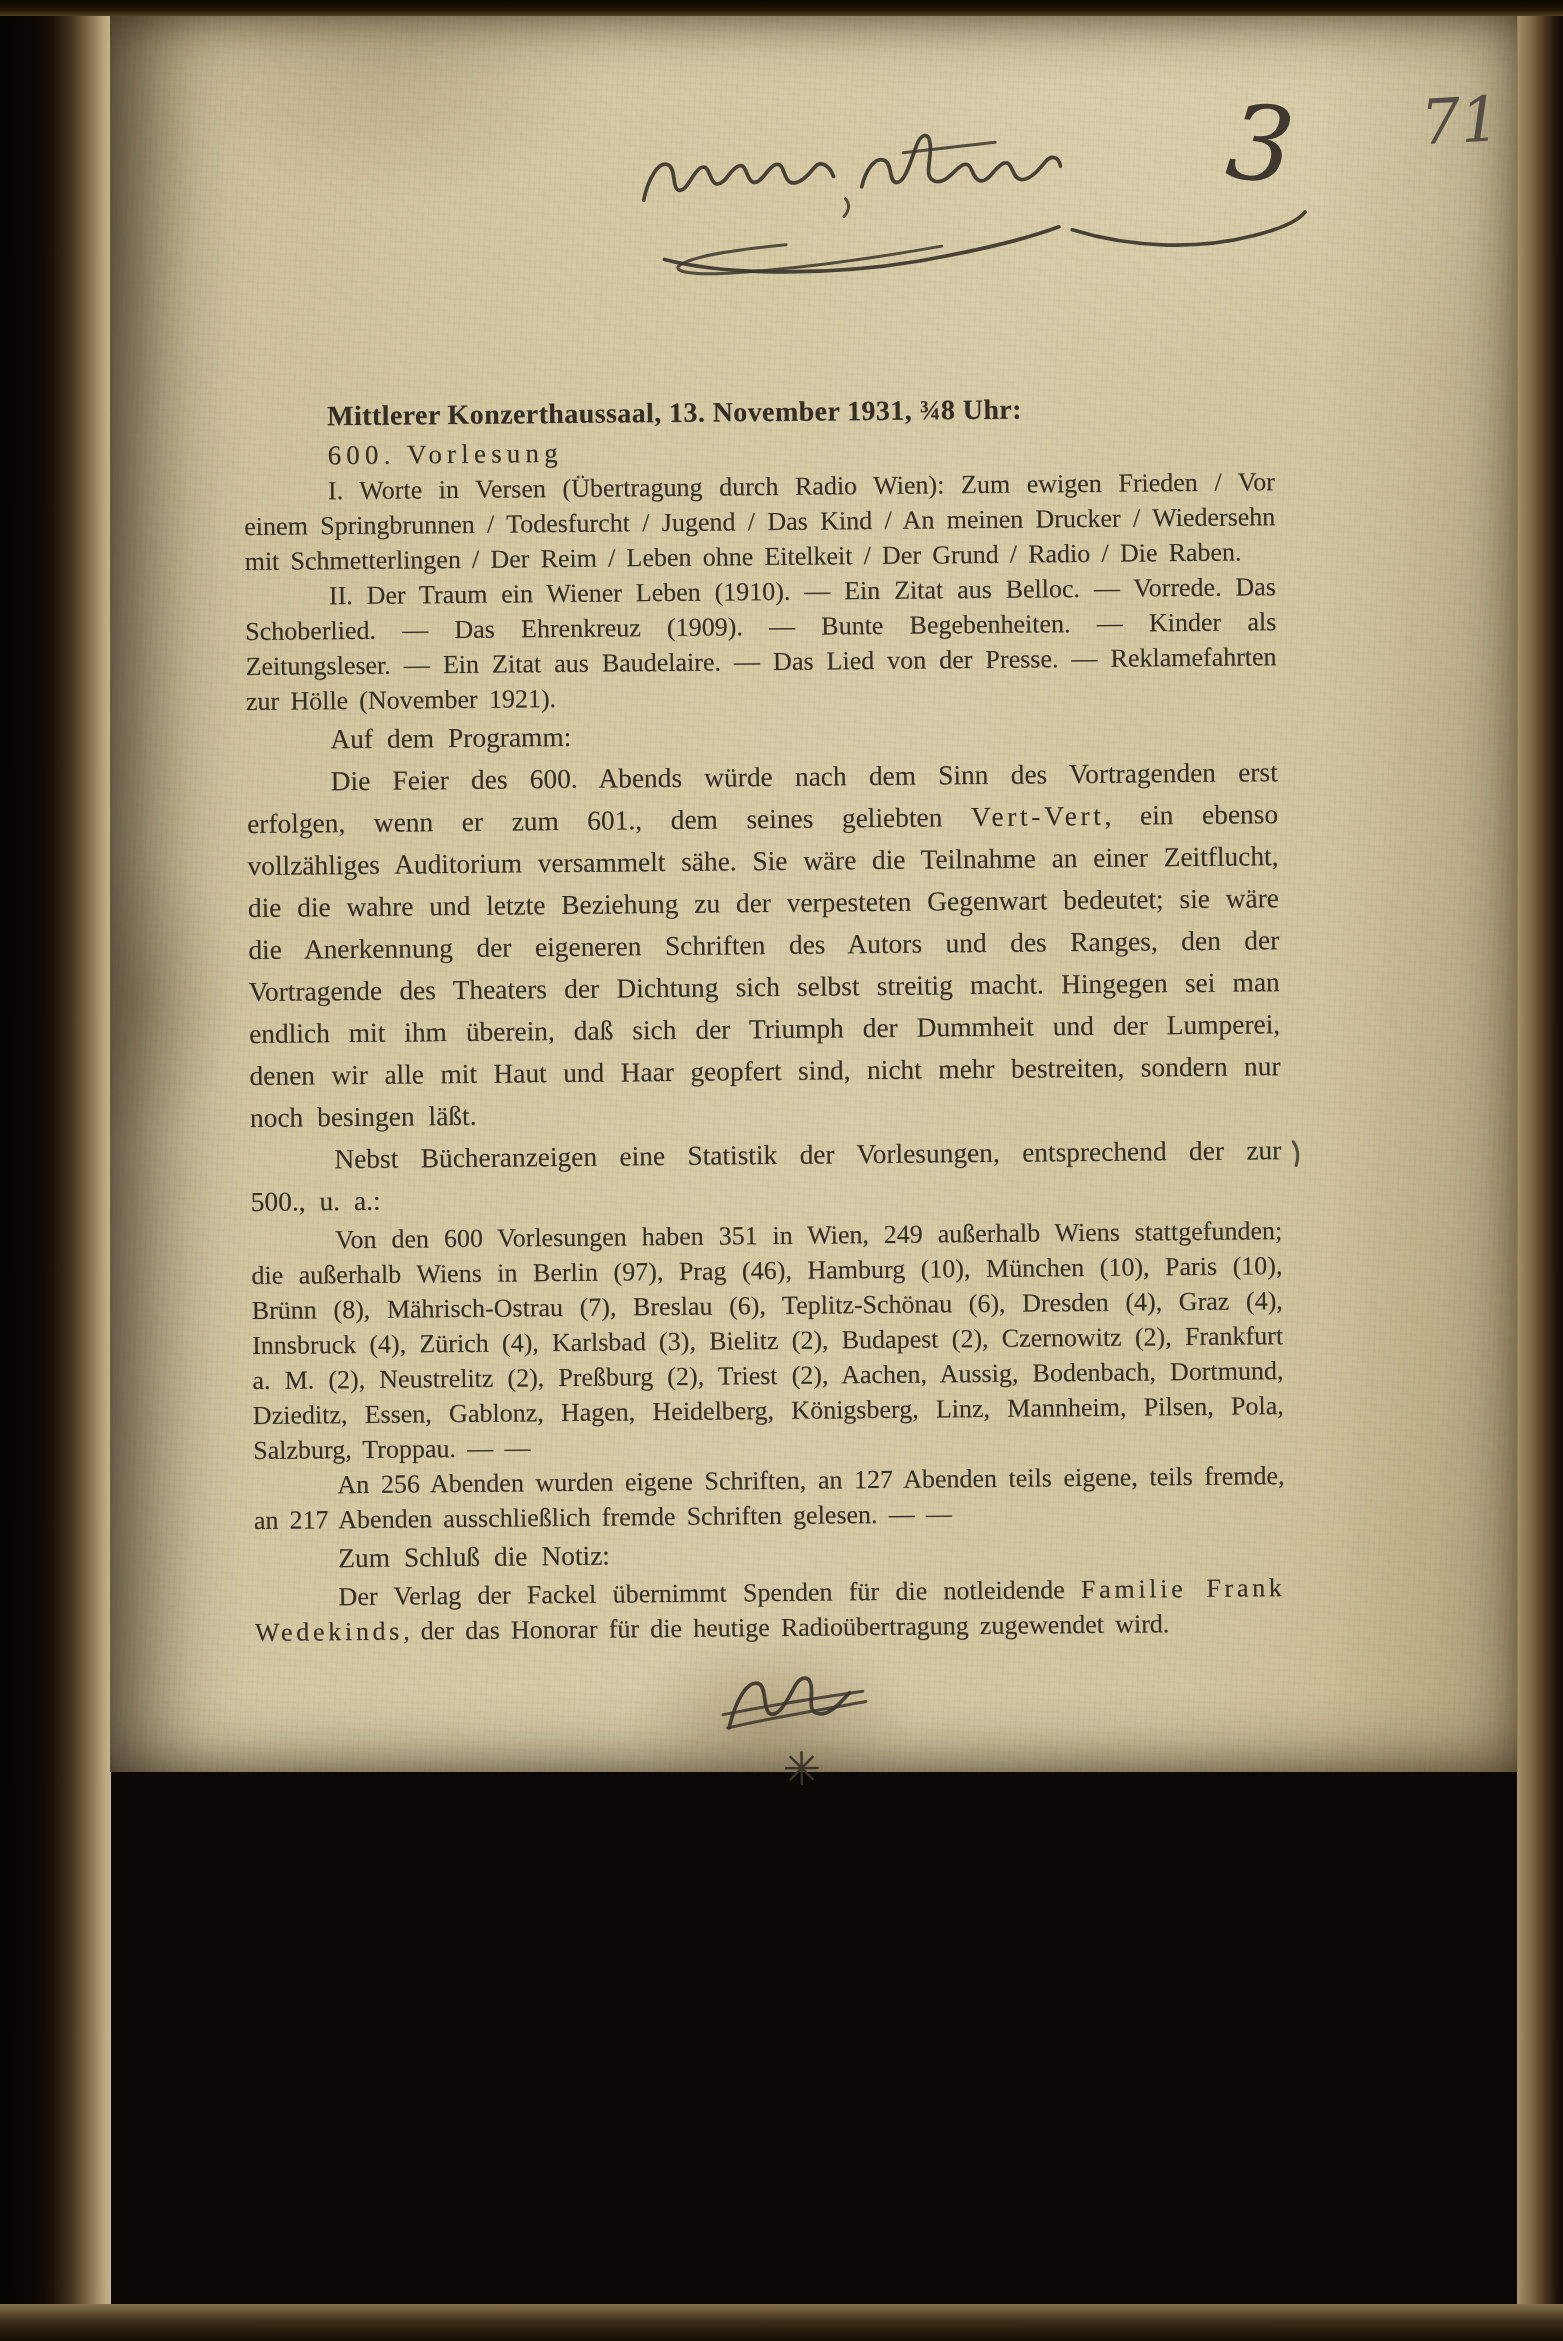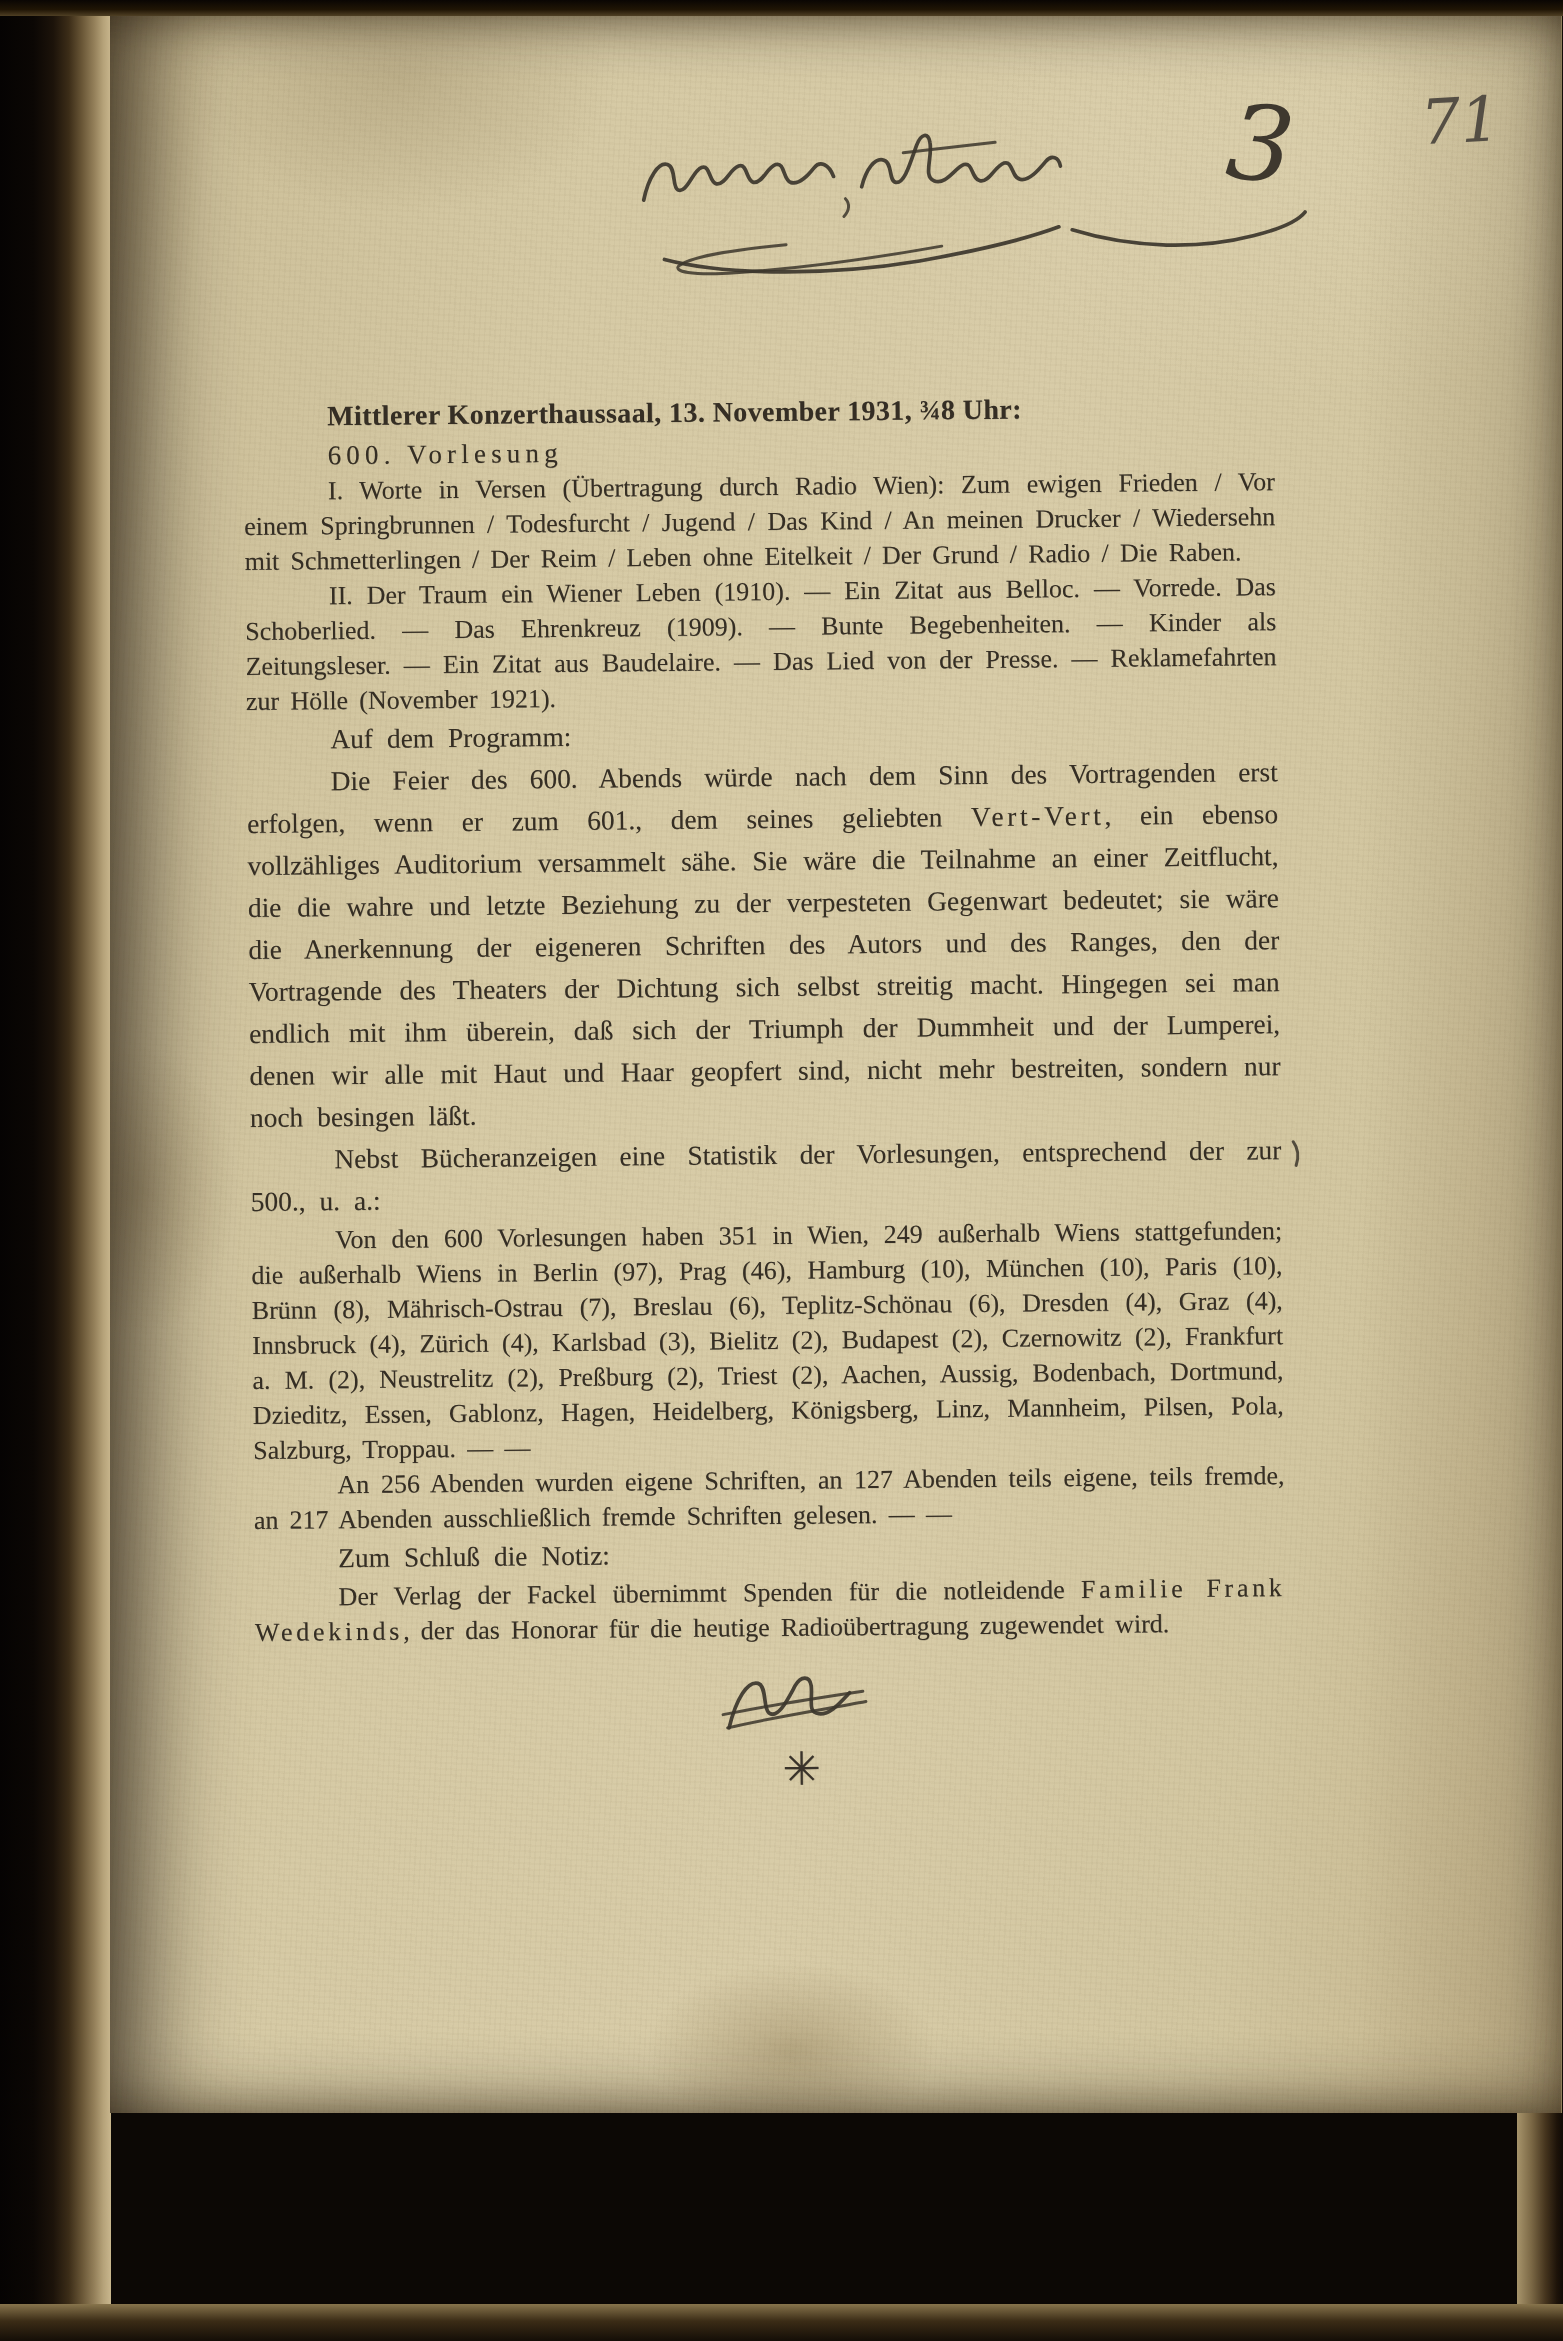--- a/index.html
+++ b/index.html
@@ -24,35 +24,34 @@
   .top-edge {
     position:absolute; left:0; top:0; width:100%; height:16.3px;
     background:linear-gradient(180deg,#0a0603 0%, #201505 60%, #4f3f24 100%);
   }
   .bottom-edge {
     position:absolute; left:0; top:2304px; width:100%; height:38px;
     background:linear-gradient(180deg,#87744c 0%, #3b2c16 45%, #120c06 100%);
   }
   
   .page {
-    position:absolute; left:110px; top:16.3px; width:1407px; height:2097px;
+    position:absolute; left:110px; top:16.3px; width:1407px; height:1756px;
     background:
       radial-gradient(ellipse 519px 371px at 82% 7%, rgba(243,234,206,0.16), rgba(243,234,206,0) 65%),
       radial-gradient(ellipse 208px 126px at 47% 97%, rgba(108,86,48,0.30), rgba(108,86,48,0) 70%),
       radial-gradient(ellipse 141px 208px at 2% 56%, rgba(98,78,44,0.22), rgba(98,78,44,0) 70%),
       radial-gradient(ellipse 311px 193px at 20% 3%, rgba(96,78,44,0.18), rgba(96,78,44,0) 70%),
       linear-gradient(90deg, rgba(0,0,0,0) 86%, rgba(90,70,40,0.10) 94%, rgba(58,44,24,0.20) 100%),
       linear-gradient(100deg, #b9aa82 0%, #cdc09a 7%, #d6caa5 28%, #d8cca8 55%, #d2c6a0 80%, #c2b28a 100%);
     box-shadow:
       inset 70px 0 89px -33px rgba(22,13,5,0.62),
       inset -22px 0 52px -26px rgba(40,26,10,0.45),
       inset 0 26px 52px -26px rgba(44,30,12,0.50),
       inset 0 -33px 67px -33px rgba(44,30,12,0.52);
     border-right:1.5px solid #8f7e5a;
-    padding-left:44px;
   }
   .grain {
     position:absolute; inset:0; pointer-events:none;
     background:
       repeating-linear-gradient(3deg, rgba(120,100,60,0.035) 0 2.2px, rgba(0,0,0,0) 2.2px 6px),
       repeating-linear-gradient(93deg, rgba(62,47,26,0.03) 0 1.5px, rgba(0,0,0,0) 1.5px 5.2px);
   }
   
   .textblock {
     position:absolute; left:133px; top:380px; width:1031px;

